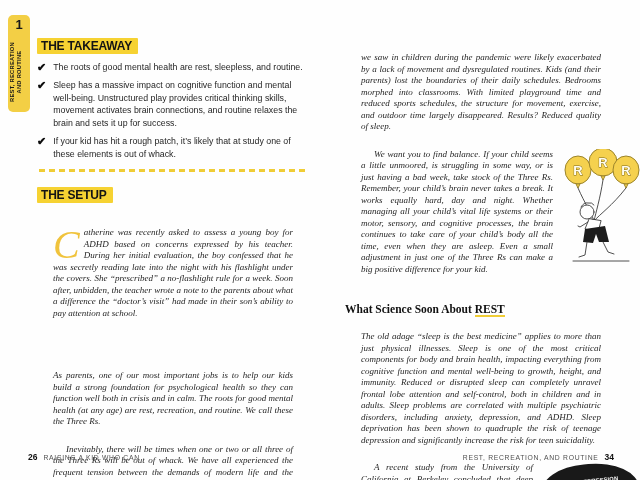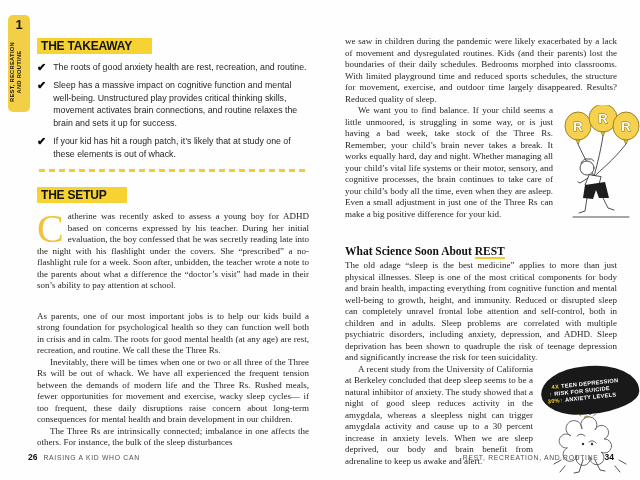--- a/index.html
+++ b/index.html
@@ -15,35 +15,35 @@
   .tab-label{position:absolute;left:-25px;top:47px;width:72px;height:20px;
        transform:rotate(-90deg);
        font-family:"Liberation Sans",sans-serif;font-weight:bold;font-size:5.8px;
        letter-spacing:.25px;line-height:1.25;text-align:center;color:#191919;}
   
   .page-left {position:absolute;left:37px; top:36px;width:272px;}
   .page-right{position:absolute;left:345px;top:36px;width:272px;}
   
   .hl{display:inline-block;background:#f6d232;color:#141414;
       font-family:"Liberation Sans",sans-serif;font-weight:bold;font-size:12px;
-      letter-spacing:-.2px;padding:1px 20px 1px 4px;border-radius:1px;margin:0;}
+      letter-spacing:-.2px;padding:1px 6px 1px 4px;border-radius:1px;margin:0;}
   .section{margin:0;}
   .subhead{font-family:"Liberation Serif",serif;font-weight:bold;font-size:11.5px;
       color:#101010;margin:4px 0 3px;}
   .kw{border-bottom:2px solid #f0cd35;padding-bottom:0;}
   
   .check-list{list-style:none;margin:7px 0 0;padding:0;
       font-family:"Liberation Sans",sans-serif;font-size:8.8px;line-height:1.42;color:#1f1f1f;}
   .check-list li{display:flex;gap:7px;margin-bottom:6px;}
   .check{font-size:11px;line-height:1.1;font-weight:bold;color:#0d0d0d;flex:0 0 auto;}
   
   .divider{height:3px;margin:9px 2px 13px;
       background:repeating-linear-gradient(90deg,#f0cd35 0 6px,transparent 6px 10px);}
   
-  .bodytext p{margin:0;font-size:9px;line-height:11.5px;text-align:justify;color:#262626;}
+  .bodytext p{margin:16px;font-size:9px;line-height:11.5px;text-align:justify;color:#262626;font-style:italic;}
   .bodytext p.indent{text-indent:13px;}
   .dropcap{float:left;color:#f0c33c;font-size:40px;line-height:31px;
       padding:2px 4px 0 0;font-weight:normal;}
   .gap-s{height:8px;}  .gap-m{height:11px;}
   
   .footer{position:absolute;top:452px;font-family:"Liberation Sans",sans-serif;
       font-size:6.8px;letter-spacing:.7px;color:#4f4f4f;white-space:nowrap;}
   .footer-left{left:28px;} .footer-right{right:26px;}
   .pnum{font-size:8.5px;font-weight:bold;color:#101010;letter-spacing:0;}
   .footer-left .pnum{margin-right:6px;text-align:center;} .footer-right .pnum{margin-left:6px;}
@@ -69,21 +69,21 @@
   <div class="tab-number">1</div>
   <div class="tab-label">REST, RECREATION AND ROUTINE</div>
 </div>
 
 <div class="page-left bodytext">
 
   <h2 class="hl section">THE TAKEAWAY</h2>
   <ul class="check-list">
     <li>
       <span class="check">✔</span>
-      <span>The roots of good anxiety health are rest, recreation, and routine.</span>
+      <span>The roots of good mental health are rest, sleepless, and routine.</span>
     </li>
     <li>
       <span class="check">✔</span>
       <span>Sleep has a massive impact on cognitive function and mental well-being. Unstructured play provides critical thinking skills, movement activates brain connections, and routine relaxes the brain and sets it up for success.</span>
     </li>
     <li>
       <span class="check">✔</span>
       <span>If your kid has hit a rough patch, it’s likely that at study one of these elements is out of whack.</span>
     </li>
   </ul>

